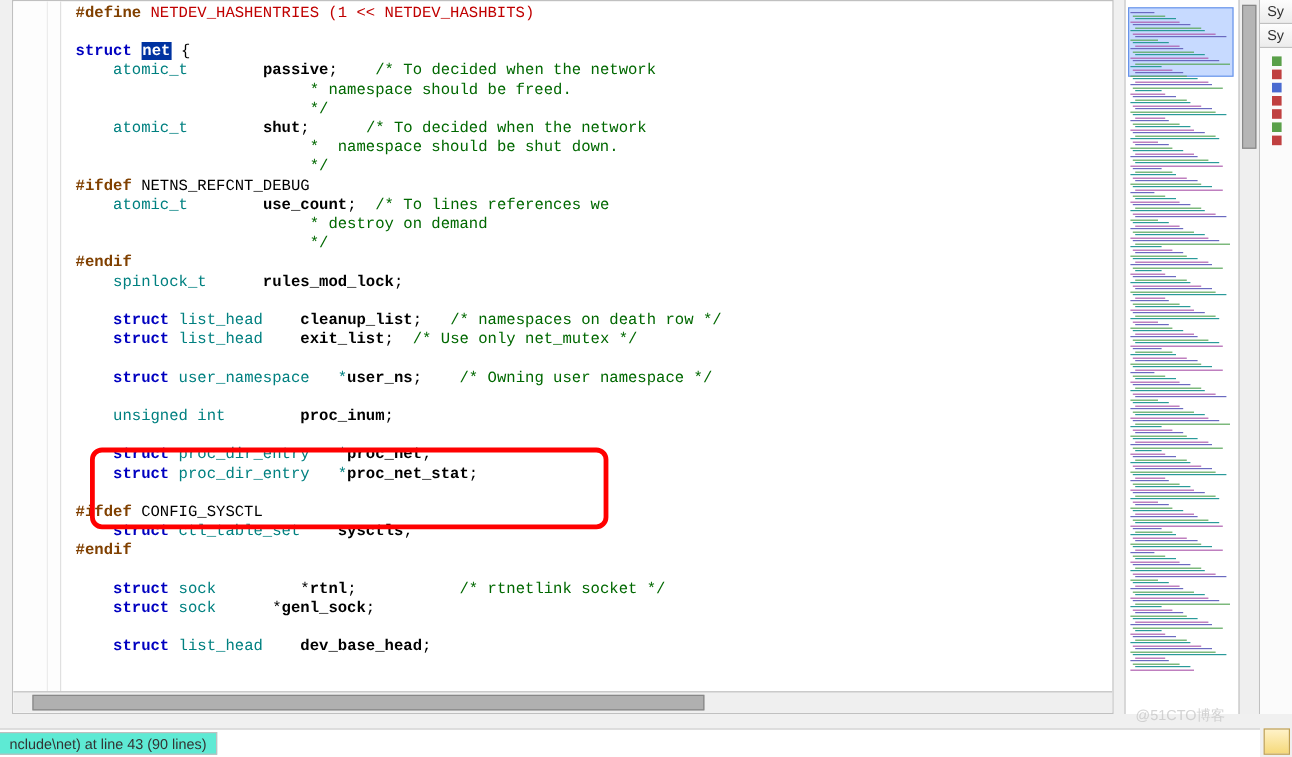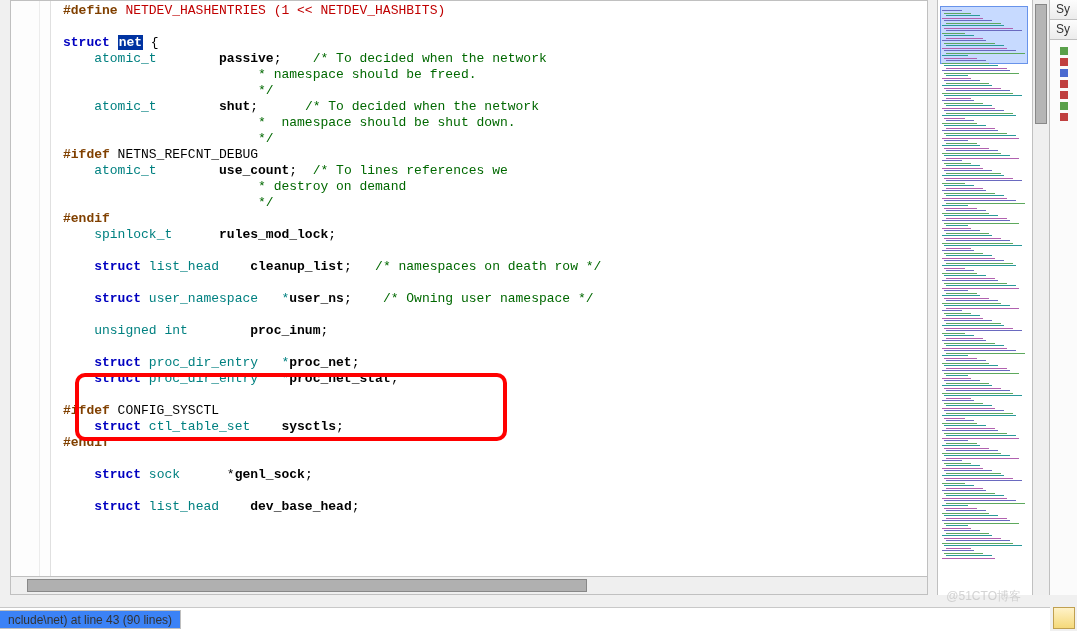--- a/index.html
+++ b/index.html
@@ -159,21 +159,21 @@
     background: #ffffff;
     border-top: 1px solid #c8c8c8;
     font-family: Tahoma, Arial, sans-serif;
     font-size: 12px;
     display:flex;
     align-items:center;
   }
   .statusbar .cell {
     padding: 2px 8px;
     border: 1px solid #bfbfbf;
-    background:#3b82f6;
+    background:#5eead4;
     color:#333;
     margin-left:-1px;
     height:19px;
     display:flex;
     align-items:center;
   }
   .corner-icon {
     position:absolute;
     right:2px; bottom:2px;
     width:22px; height:22px;
@@ -449,32 +449,34 @@
 <div class="line">                         <span class="comment">*  namespace should be shut down.</span></div>
 <div class="line">                         <span class="comment">*/</span></div>
 <div class="line"><span class="pp">#ifdef</span><span class="dark"> NETNS_REFCNT_DEBUG</span></div>
 <div class="line">    <span class="type-teal">atomic_t</span>        <span class="field-bold">use_count</span><span>;</span>  <span class="comment">/* To lines references we</span></div>
 <div class="line">                         <span class="comment">* destroy on demand</span></div>
 <div class="line">                         <span class="comment">*/</span></div>
 <div class="line"><span class="pp">#endif</span></div>
 <div class="line">    <span class="type-teal">spinlock_t</span>      <span class="field-bold">rules_mod_lock</span><span>;</span></div>
 <div class="line">&nbsp;</div>
 <div class="line">    <span class="kw-struct">struct</span><span class="type-teal"> list_head</span>    <span class="field-bold">cleanup_list</span><span>;</span>   <span class="comment">/* namespaces on death row */</span></div>
+<div class="line">    <span class="kw-struct">struct</span><span class="type-teal"> list_head</span>    <span class="field-bold">exit_list</span><span>;</span>  <span class="comment">/* Use only net_mutex */</span></div>
 <div class="line">&nbsp;</div>
 <div class="line">    <span class="kw-struct">struct</span><span class="type-teal"> user_namespace   *</span><span class="field-bold">user_ns</span><span>;</span>    <span class="comment">/* Owning user namespace */</span></div>
 <div class="line">&nbsp;</div>
 <div class="line">    <span class="type-teal">unsigned int</span>        <span class="field-bold">proc_inum</span><span>;</span></div>
 <div class="line">&nbsp;</div>
 <div class="line">    <span class="kw-struct">struct</span><span class="type-teal"> proc_dir_entry   *</span><span class="field-bold">proc_net</span><span>;</span></div>
 <div class="line">    <span class="kw-struct">struct</span><span class="type-teal"> proc_dir_entry   *</span><span class="field-bold">proc_net_stat</span><span>;</span></div>
 <div class="line">&nbsp;</div>
 <div class="line"><span class="pp">#ifdef</span><span class="dark"> CONFIG_SYSCTL</span></div>
 <div class="line">    <span class="kw-struct">struct</span><span class="type-teal"> ctl_table_set</span>    <span class="field-bold">sysctls</span><span>;</span></div>
 <div class="line"><span class="pp">#endif</span></div>
 <div class="line">&nbsp;</div>
+<div class="line">    <span class="kw-struct">struct</span><span class="type-teal"> sock</span>         *<span class="field-bold">rtnl</span><span>;</span>           <span class="comment">/* rtnetlink socket */</span></div>
 <div class="line">    <span class="kw-struct">struct</span><span class="type-teal"> sock</span>      *<span class="field-bold">genl_sock</span><span>;</span></div>
 <div class="line">&nbsp;</div>
 <div class="line">    <span class="kw-struct">struct</span><span class="type-teal"> list_head</span>    <span class="field-bold">dev_base_head</span><span>;</span></div>
   </div>
 
   <div class="red-box" style="left:64px; top:372px; width:432px; height:68px;"></div>
 
   <div class="h-scroll">
     <div class="thumb"></div>
   </div>

